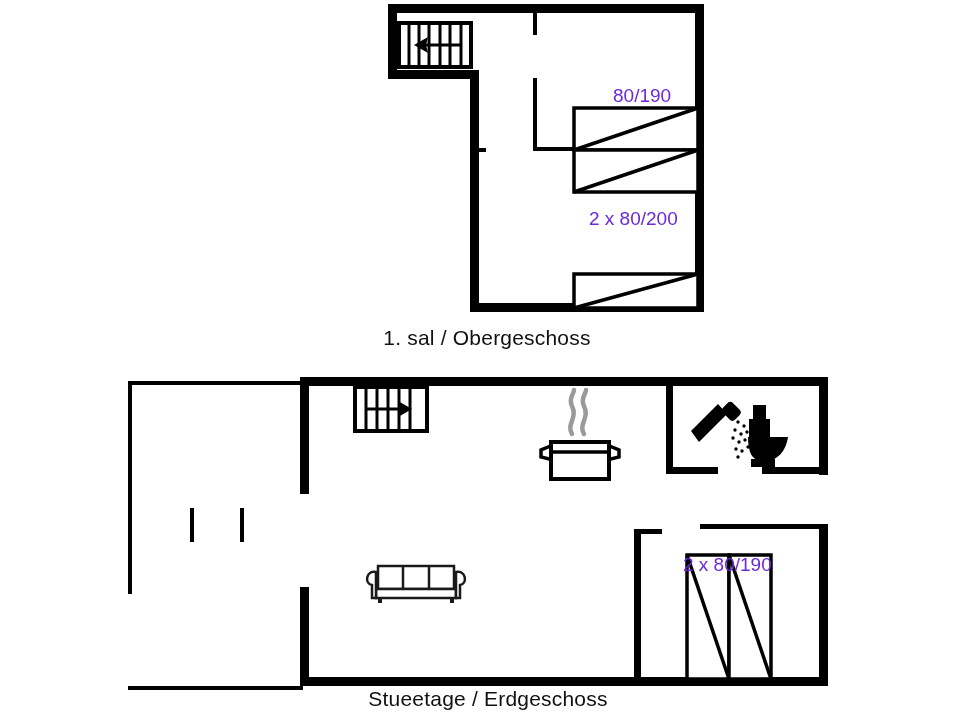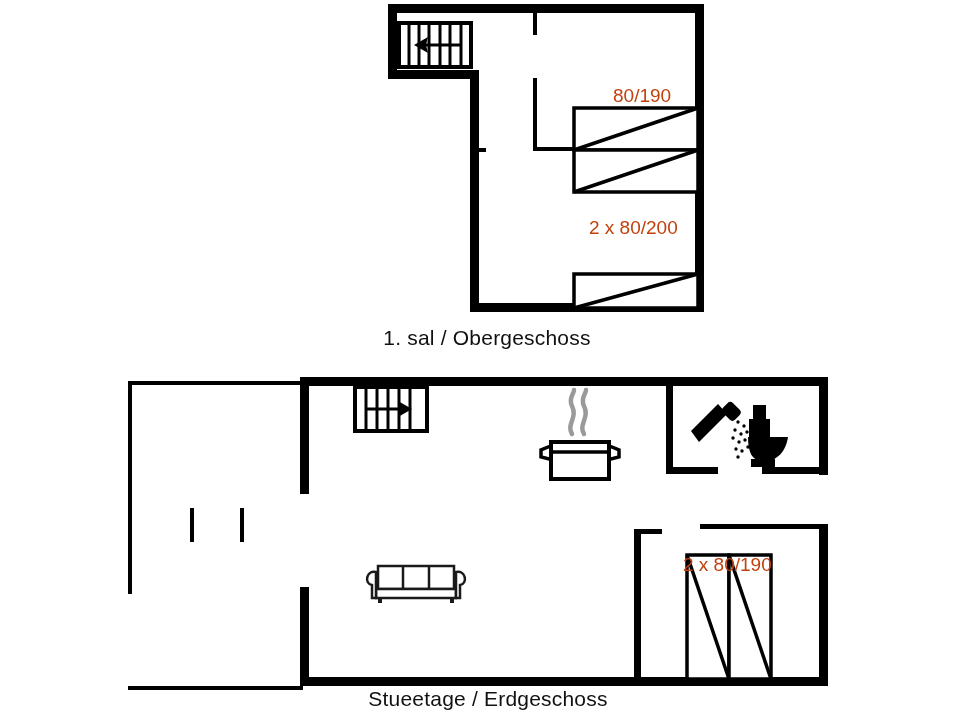--- a/index.html
+++ b/index.html
@@ -42,27 +42,27 @@
     transform: translateX(7px);
   }
   #caption-ground {
     left: 0;
     top: 687px;
     width: 960px;
     transform: translateX(8px);
   }
   .dim-label {
     position: absolute;
-    color: #c2410c;
+    color: #6d28d9;
     font-family: "Liberation Sans", sans-serif;
     font-size: 19px;
     white-space: nowrap;
   }
   #dim-upper-a { left: 613px; top: 85px; }
-  #dim-upper-b { left: 589px; top: 217px; text-align: center; }
+  #dim-upper-b { left: 589px; top: 208px; text-align: center; }
   #dim-ground-a { left: 683px; top: 554px; }
 </style>
 </head>
 <body>
 
 <div id="page">
 
   <svg id="plan-svg" viewBox="0 0 960 720">
 
     <g>

